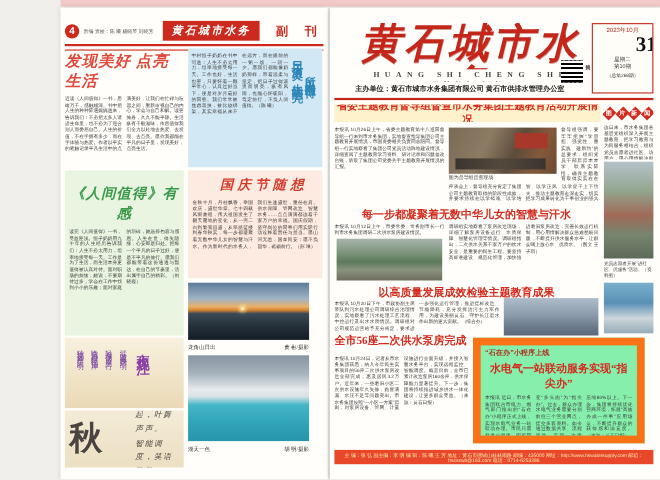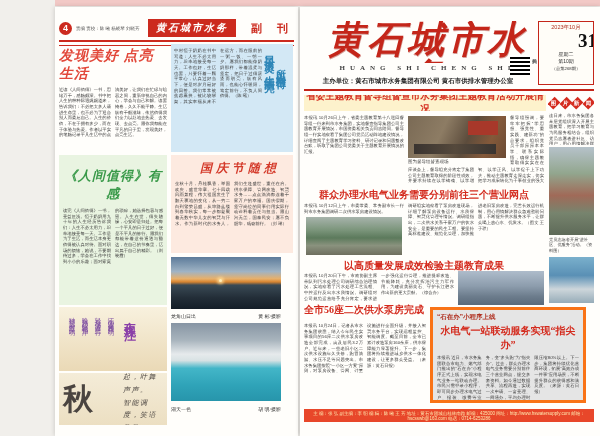--- a/index.html
+++ b/index.html
@@ -47,21 +47,21 @@
   .datebox .d1{font-size:5.5px;color:#b03020;}
   .datebox .day{font-size:19px;font-weight:bold;color:#111;line-height:1.05;font-family:"Liberation Serif",serif;padding-left:38px;}
   .datebox .d2{font-size:5px;color:#333;line-height:1.5;}
   .qr{background-image:repeating-linear-gradient(0deg,#000 0 2px,#fff 2px 4px),repeating-linear-gradient(90deg,#000 0 2px,rgba(255,255,255,0) 2px 4px);background-color:#fff;}
   .qr-label{writing-mode:vertical-rl;font-size:4.5px;color:#555;}
   .red-rule{background:#c4261a;}
   .h-band{background:#fdf2cc;display:flex;align-items:center;justify-content:center;}
   .h-red{color:#d42b1e;font-weight:bold;text-align:center;font-family:"Liberation Serif",serif;}
   .diamond{width:10px;height:10px;background:#d42b1e;transform:rotate(45deg);display:flex;align-items:center;justify-content:center;margin:0 2px;}
   .diamond span{transform:rotate(-45deg);color:#fff;font-size:5.5px;font-weight:bold;}
-  .boxed{border:3px solid #f97316;background:#e5e5e5;box-sizing:border-box;padding:3px 4px;}
+  .boxed{border:7px solid #f97316;background:#86efac;box-sizing:border-box;padding:3px 4px;}
   .kicker{color:#b03020;font-size:6.5px;font-weight:bold;}
   .footer-bar{background:#e8472a;color:#ffe9b0;font-size:4.5px;display:flex;align-items:center;justify-content:center;text-align:center;}
 </style>
 </head>
 <body>
 
 <div class="canvas">
   <div class="topstrip"></div>
 
   <div class="page" id="pageL">
@@ -168,21 +168,21 @@
 
     <div class="abs news-body" style="left:4px;top:108px;width:100px;height:68px;">本报讯 10月26日上午，省委主题教育第十八巡回督导组一行来到市水务集团，实地督查指导集团公司主题教育开展情况，市国资委相关负责同志陪同。督导组一行实地察看了集团公司党员活动阵地建设情况，详细查阅了主题教育学习资料、研讨记录和问题整改台账，听取了集团公司党委关于主题教育开展情况的汇报。</div>
     <div class="abs photo" style="left:108px;top:109px;width:98px;height:42px;background:linear-gradient(115deg,#7a6a55 0%,#8d7c64 35%,#5c4c3c 60%,#84593a 80%,#6a4a32 100%);">
       <div style="position:absolute;right:8px;top:5px;width:30px;height:14px;background:#a8382a;"></div>
       <div style="position:absolute;left:6px;bottom:4px;width:82px;height:10px;background:linear-gradient(to right,#3a3430,#55493c 50%,#3a3430);"></div>
     </div>
     <div class="abs" style="left:108px;top:152px;width:98px;height:6px;font-size:4.5px;color:#444;">图为督导组督查现场</div>
     <div class="abs news-body cols2" style="left:108px;top:160px;width:136px;height:18px;">座谈会上，督导组充分肯定了集团公司主题教育取得的阶段性成效，并要求持续在以学铸魂、以学增智、以学正风、以学促干上下功夫，推动主题教育走深走实，切实把学习成果转化为干事创业的强大动力，以高质量发展成效检验主题教育成果。（宣传部）</div>
     <div class="abs news-body" style="left:210px;top:108px;width:34px;height:50px;">督导组强调，要牢牢把握“学思想、强党性、重实践、建新功”的总要求，组织党员干部原原本本学、联系实际悟，确保主题教育取得实实在在的成效。</div>
 
-    <div class="abs h-red" style="left:4px;top:181px;width:240px;height:12px;font-size:10px;">群众办理水电气业务需要分别前往三个营业网点</div>
+    <div class="abs h-red" style="left:4px;top:181px;width:240px;height:12px;font-size:10px;">每一步都凝聚着无数中华儿女的智慧与汗水</div>
     <div class="abs news-body" style="left:4px;top:196px;width:100px;height:12px;">本报讯 10月12日上午，市委常委、常务副市长一行到市水务集团调研二次供水泵房建设情况。</div>
     <div class="abs photo" style="left:6px;top:210px;width:96px;height:38px;background:linear-gradient(to bottom,#a8b4ac 0%,#7a947a 35%,#5c7a5c 55%,#8a927e 75%,#6e6e5e 100%);"></div>
     <div class="abs news-body cols2" style="left:108px;top:196px;width:136px;height:54px;">调研组实地察看了泵房改造现场，详细了解泵房设备运行、水质保障、智慧化管理等情况。调研组指出，二次供水关系千家万户的饮水安全，是重要的民生工程。要坚持高标准建设、规范化管理，加快推进老旧泵房改造，完善长效运行机制，用心用情解决群众急难愁盼问题，不断提升供水服务水平，让群众喝上放心水、优质水。（图文 王子琪）</div>
 
     <div class="abs h-red" style="left:4px;top:252px;width:240px;height:12px;font-size:10px;">以高质量发展成效检验主题教育成果</div>
     <div class="abs news-body cols2" style="left:4px;top:266px;width:150px;height:32px;">本报讯 10月20日下午，市政协副主席带队到污水处理公司调研综合治理情况，实地察看了污水处理工艺流程、中控运行及出水水质情况。调研组对公司规范运营给予充分肯定，要求进一步强化运行管理，推进提标改造、节能降耗，充分发挥治污主力军作用，为建设美丽黄石、守护长江碧水作出新的更大贡献。（综合办）</div>
     <div class="abs photo" style="left:158px;top:264px;width:86px;height:34px;background:linear-gradient(to bottom,#aebccb 0%,#8c9cac 45%,#6c7c8c 75%,#5a6a7a 100%);"></div>
 
     <div class="abs h-red" style="left:4px;top:296px;width:122px;height:12px;font-size:10px;text-align:left;">全市56座二次供水泵房完成改造</div>
     <div class="abs news-body cols2" style="left:4px;top:316px;width:122px;height:80px;">本报讯 10月24日，记者从市水务集团获悉，纳入今年民生实事项目的56座二次供水泵房改造全部完成，惠及居民3.2万户。近年来，一些老旧小区二次供水设施年久失修，跑冒滴漏、水压不足等问题突出。市水务集团按照“一小区一方案”原则，对泵房设备、管网、计量设施进行全面升级，并接入智慧水务平台，实现远程监控、智能调度。截至目前，全市已累计改造泵房160余座，供水保障能力显著提升。下一步，集团将持续推进城乡供水一体化建设，让更多群众受益。（来源：黄石日报）</div>

